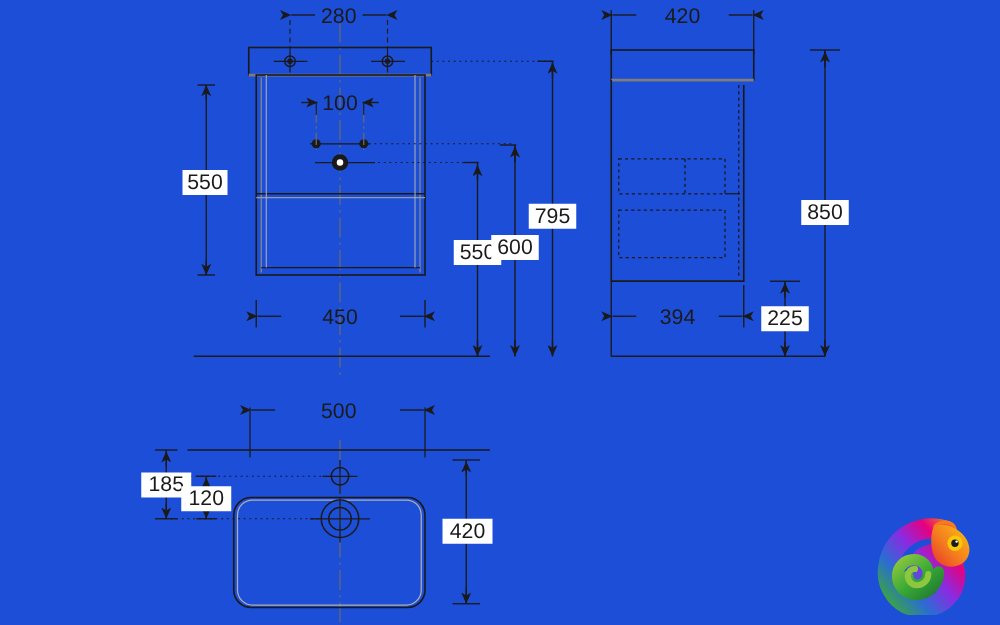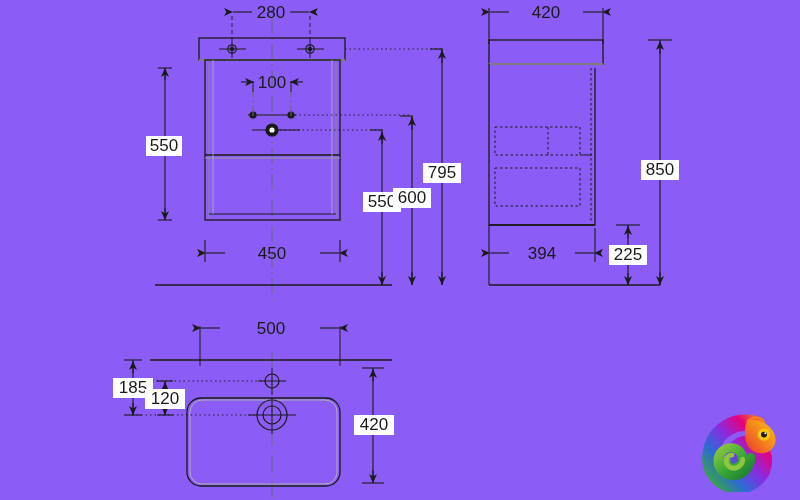--- a/index.html
+++ b/index.html
@@ -8,21 +8,21 @@
     padding: 0;
     background: #ffffff;
   }
   body {
     font-family: "Liberation Sans", sans-serif;
   }
   #sheet {
     position: relative;
     width: 800px;
     height: 500px;
-    background: #8b5cf6;
+    background: #1d4ed8;
     overflow: hidden;
   }
   #drawing {
     position: absolute;
     left: 0;
     top: 0;
   }
   .dim-text {
     font-family: "Liberation Sans", sans-serif;
     font-size: 17px;

